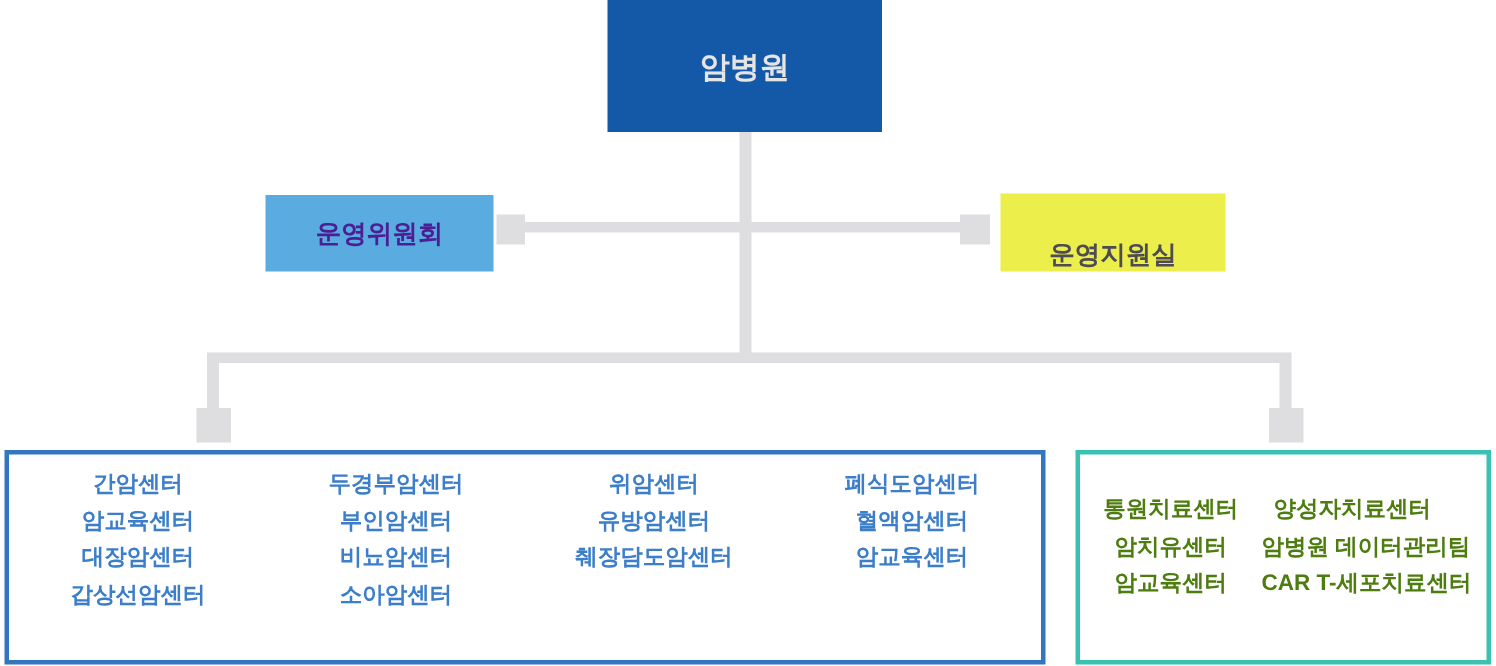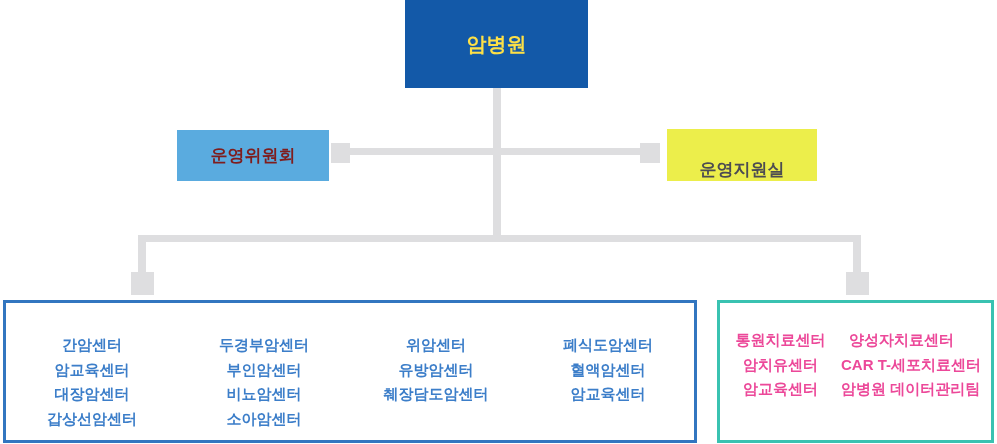--- a/index.html
+++ b/index.html
@@ -17,25 +17,25 @@
   .box {
     position: absolute;
     display: flex;
     align-items: center;
     justify-content: center;
     font-weight: bold;
     text-align: center;
   }
   .root-box {
     left: 405px; top: 0; width: 183px; height: 88px;
-    background: #1359a8; color: #fde047; font-size: 20px;
+    background: #1359a8; color: #e5e5e5; font-size: 20px;
   }
   .committee-box {
     left: 177px; top: 130px; width: 152px; height: 51px;
-    background: #5aabdf; color: #7f1d1d; font-size: 17px;
+    background: #5aabdf; color: #4c1d95; font-size: 17px;
   }
   .support-box {
     left: 667px; top: 129px; width: 150px; height: 52px;
     background: #ecee4b; color: #4c4c52; font-size: 17px; align-items: flex-end;
   }
   .connector { position: absolute; background: #dedee0; }
   .v-center      { left: 493px; top: 88px;  width: 8px;   height: 154px; }
   .h-cross       { left: 348px; top: 148px; width: 292px; height: 7px; }
   .sq-committee  { left: 331px; top: 143px; width: 19px;  height: 20px; }
   .sq-support    { left: 640px; top: 143px; width: 20px;  height: 20px; }
@@ -48,29 +48,29 @@
     position: absolute;
     top: 300px;
     height: 143px;
     background: #ffffff;
     display: grid;
   }
   .centers-box {
     left: 3px; width: 694px;
     border: 3px solid #3276c0;
     grid-template-columns: repeat(4, 1fr);
-    padding-top: 30px;
+    padding-top: 8px;
     color: #3c7ec9;
   }
   .special-box {
     left: 717px; width: 277px;
     border: 3px solid #39c2b1;
     grid-template-columns: 50% 50%;
     padding: 25px 29px 0 0;
-    color: #ec4899;
+    color: #4d7c0f;
   }
   .col { display: flex; flex-direction: column; }
   .center-item {
     font-size: 15px;
     font-weight: bold;
     line-height: 24.5px;
     text-align: center;
     white-space: nowrap;
   }
 </style>
@@ -127,18 +127,18 @@
   </div>
 
   <div class="group-box special-box">
     <div class="col">
       <div class="center-item">통원치료센터</div>
       <div class="center-item">암치유센터</div>
       <div class="center-item">암교육센터</div>
     </div>
     <div class="col">
       <div class="center-item">양성자치료센터</div>
+      <div class="center-item">암병원 데이터관리팀</div>
       <div class="center-item">CAR T-세포치료센터</div>
-      <div class="center-item">암병원 데이터관리팀</div>
     </div>
   </div>
 
 </div>
 
 </body></html>

